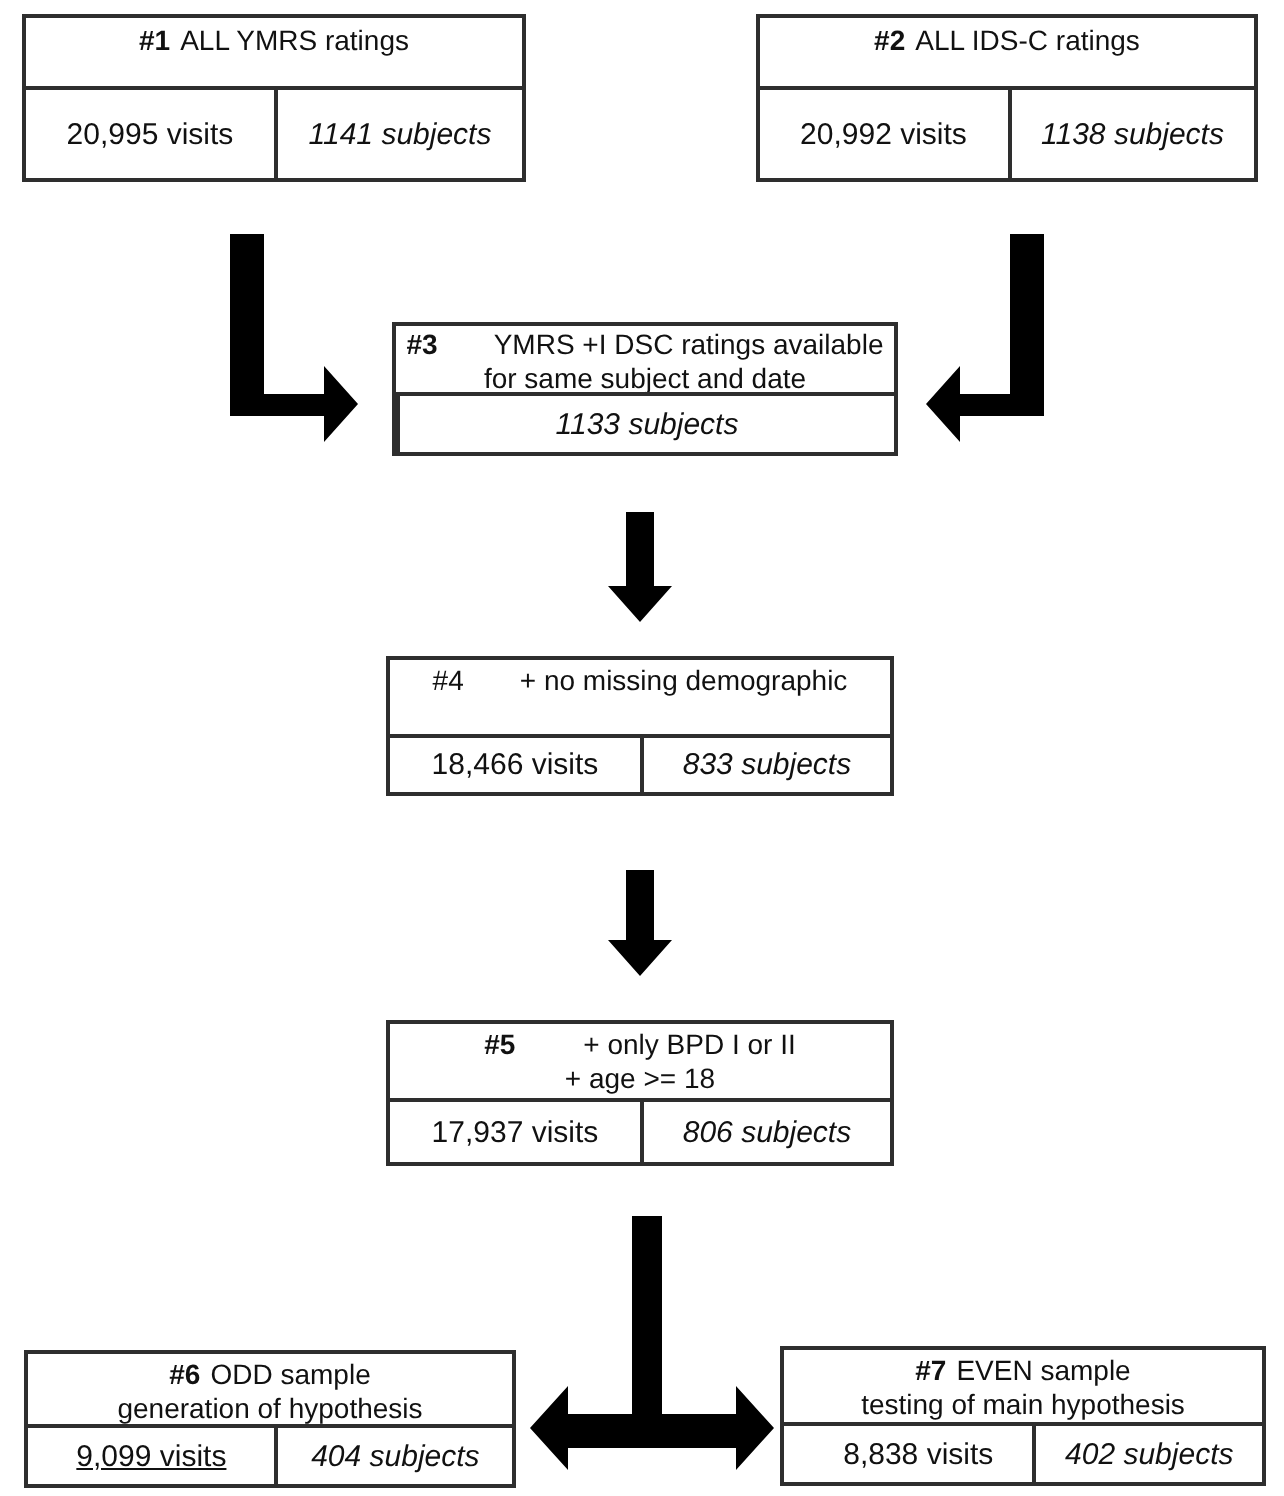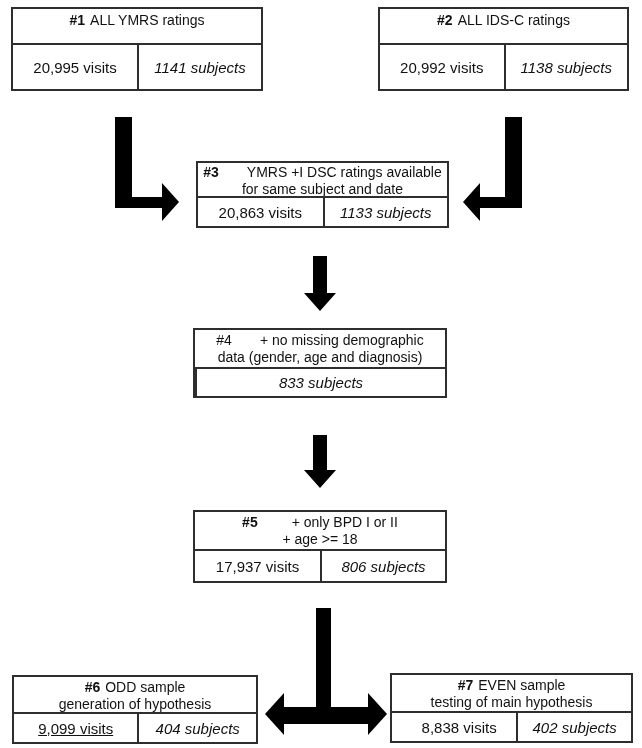--- a/index.html
+++ b/index.html
@@ -74,35 +74,34 @@
   <div class="fbox" style="left:196px;top:161px;width:253px;height:67px">
     <div class="hdr" style="height:33px;padding-top:1px">
       <div class="hline1">
         <span class="num">#3</span>
         <span class="gap gap-lg"></span>
         <span>YMRS +I DSC ratings available</span>
       </div>
       <div class="hline2">for same subject and date</div>
     </div>
     <div class="datarow">
-      <div class="cell visits">20,863 visits</div>
       <div class="cell subjects">1133 subjects</div>
     </div>
   </div>
 
   <div class="fbox" style="left:193px;top:328px;width:254px;height:70px">
     <div class="hdr" style="height:37px;padding-top:2px">
       <div class="hline1">
         <span class="num plain">#4</span>
         <span class="gap gap-lg"></span>
         <span>+ no missing demographic</span>
       </div>
-      <div class="hline2">data (gender, age and diagnosis)</div>
     </div>
     <div class="datarow">
+      <div class="cell visits">18,466 visits</div>
       <div class="cell subjects">833 subjects</div>
     </div>
   </div>
 
   <div class="fbox" style="left:193px;top:510px;width:254px;height:73px">
     <div class="hdr" style="height:37px;padding-top:2px">
       <div class="hline1">
         <span class="num">#5</span>
         <span class="gap gap-xl"></span>
         <span>+ only BPD I or II</span>

